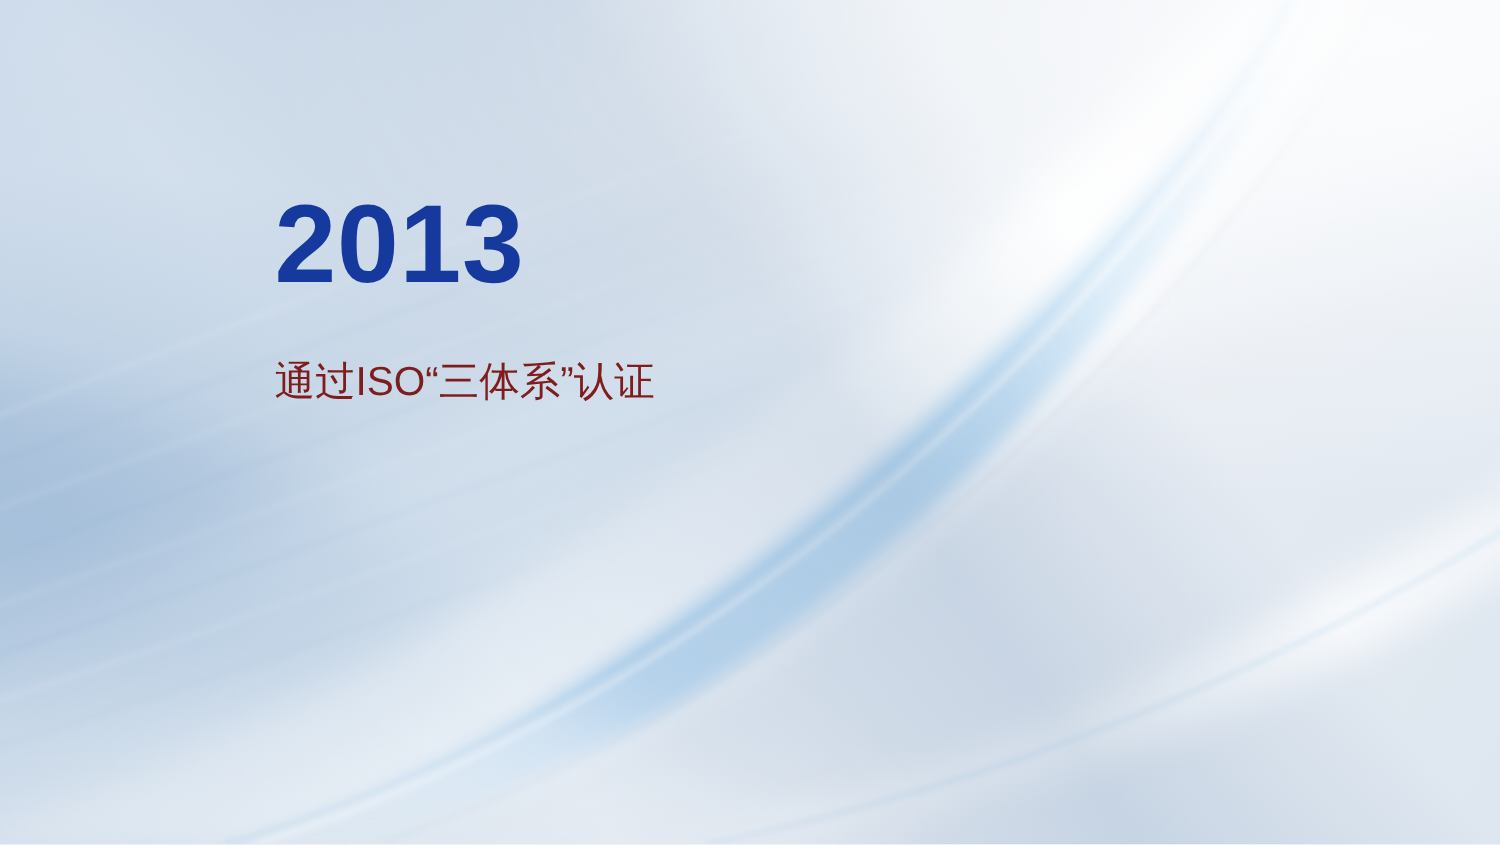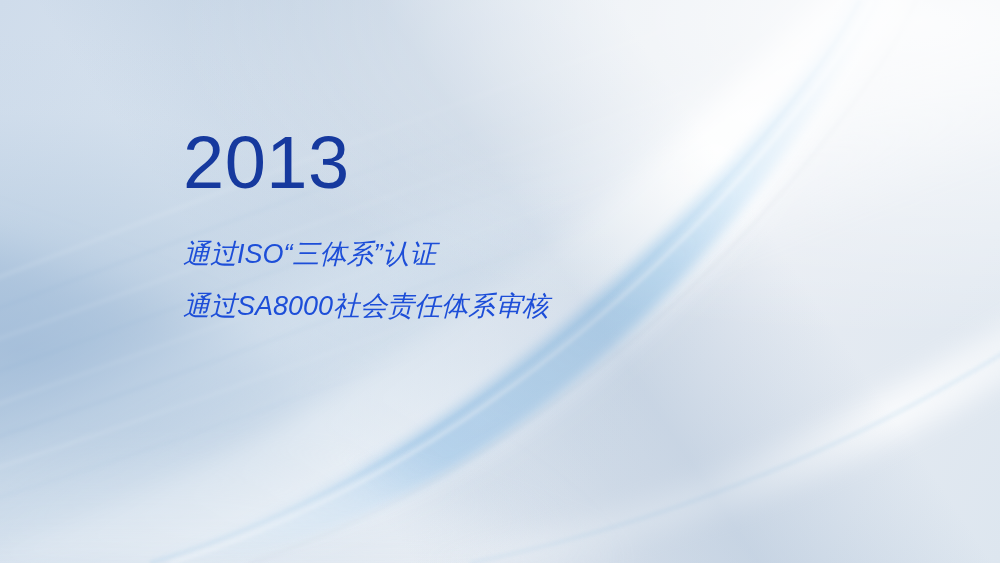--- a/index.html
+++ b/index.html
@@ -78,41 +78,40 @@
   .content {
     position: absolute;
     left: 183px;
     top: 126px;
     width: 700px;
   }
 
   .year {
     font-size: 74px;
     line-height: 1.0;
-    font-weight: 400;
+    font-weight: 700;
     color: #16399e;
     letter-spacing: 0.5px;
     margin: 0 0 28px 0;
     white-space: nowrap;
   }
 
   .lines {
     margin: 0;
     padding: 0;
     list-style: none;
   }
 
   .lines li {
     font-size: 27px;
     line-height: 52px;
-    color: #1d4ed8;
+    color: #7f1d1d;
     font-weight: 400;
     letter-spacing: 0px;
     white-space: nowrap;
-    font-style: italic;
   }
 </style>
 </head>
 <body>
 
 <div class="slide">
 
   <div class="bg-layer bg-base"></div>
 
   <div class="bg-layer bg-svg">
@@ -207,17 +206,16 @@
 
   <div class="bg-layer bg-shadow-band"></div>
   <div class="bg-layer bg-blue-left"></div>
   <div class="bg-layer bg-glow-tr"></div>
 
   <div class="content">
     <div class="year">2013</div>
 
     <ul class="lines">
       <li>通过ISO“三体系”认证</li>
-      <li>通过SA8000社会责任体系审核</li>
     </ul>
   </div>
 
 </div>
 
 </body></html>

